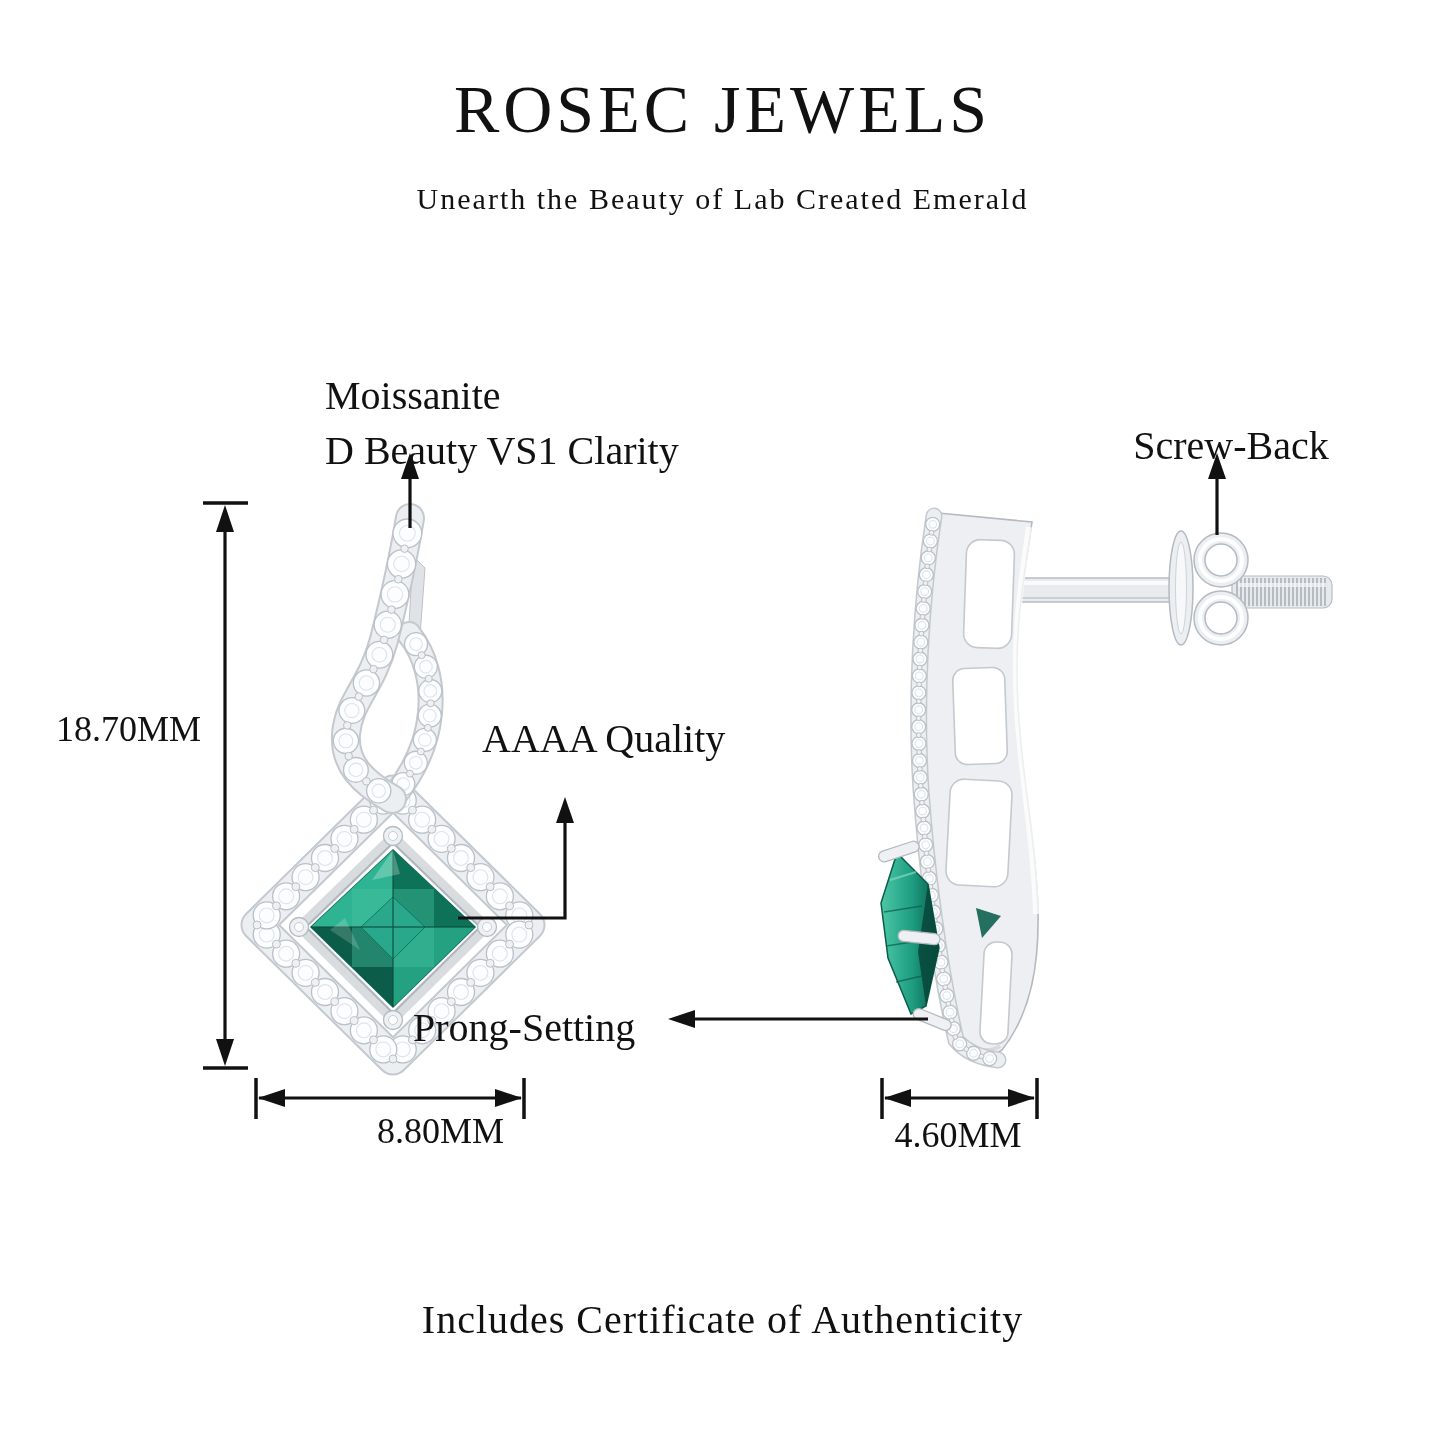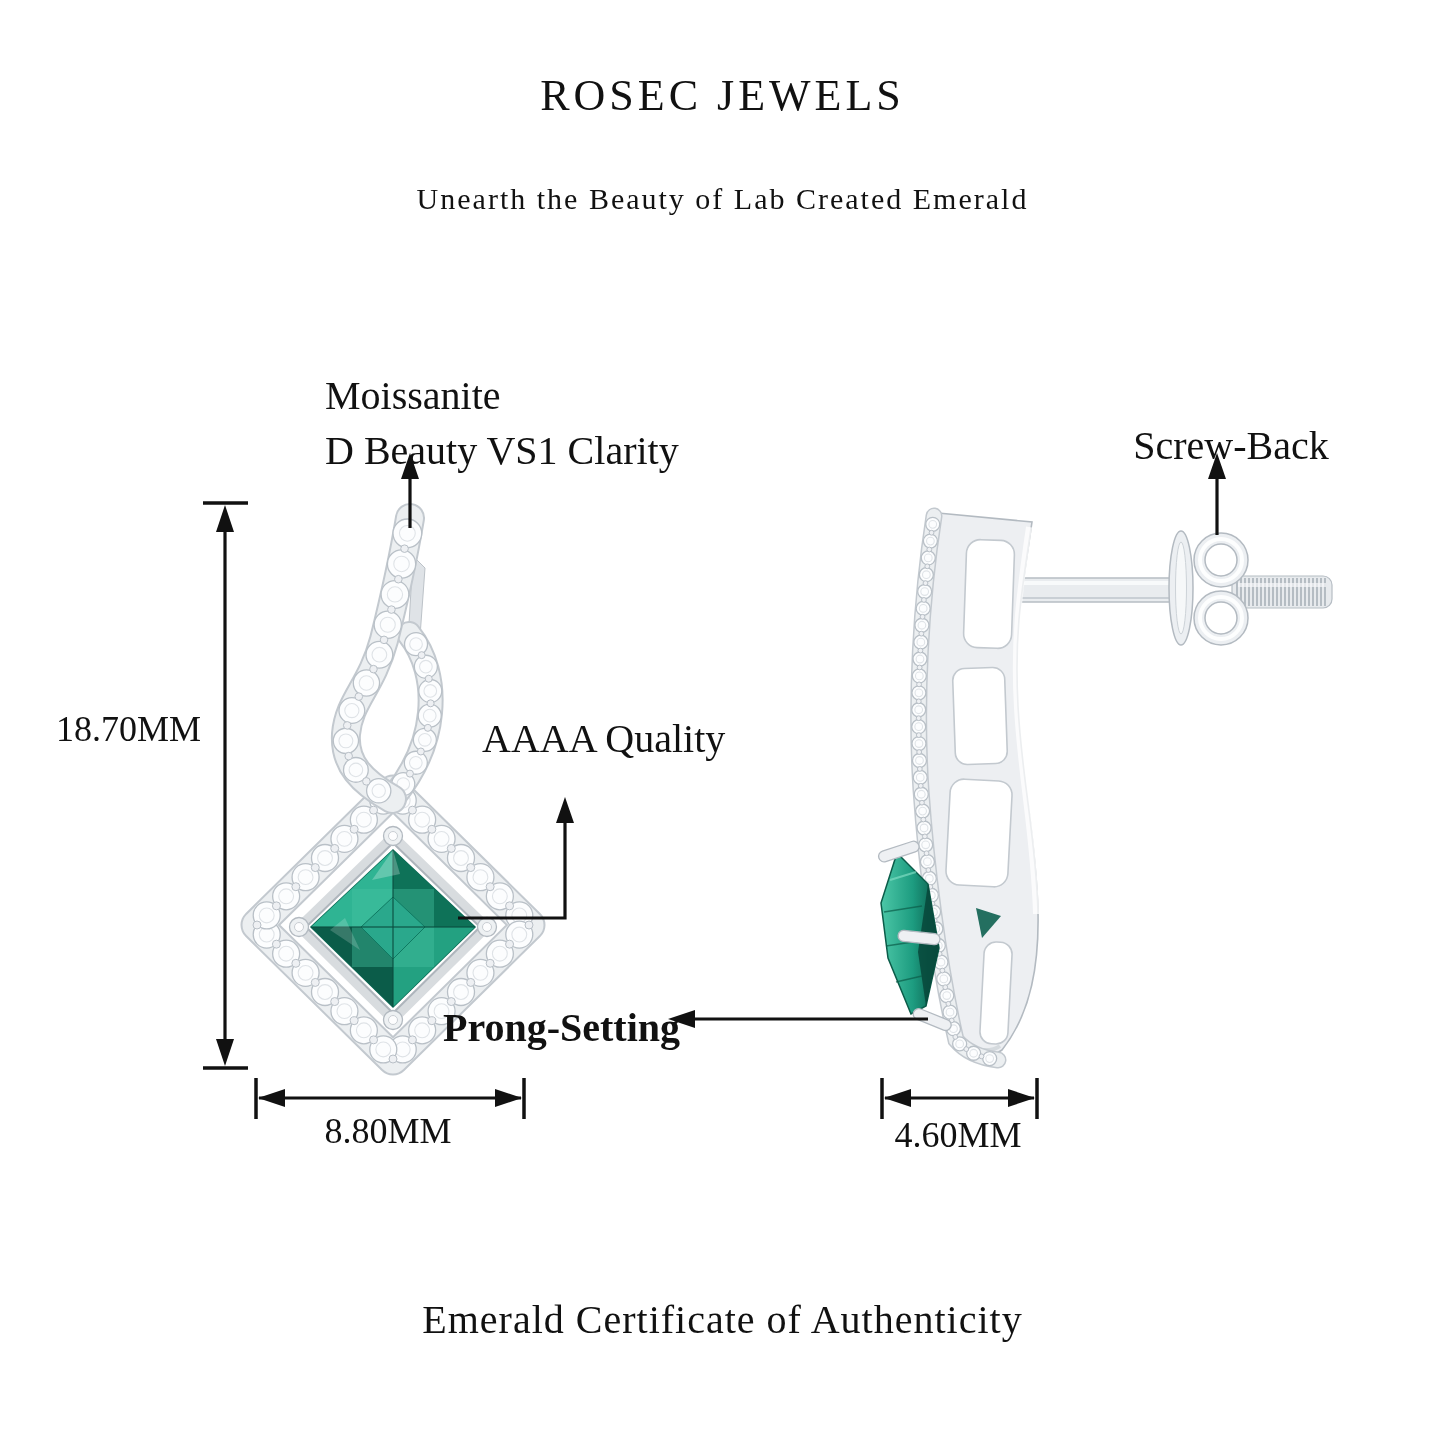--- a/index.html
+++ b/index.html
@@ -1,32 +1,32 @@
 <!DOCTYPE html>
 <html><head>
 <meta charset="utf-8">
 <style>
   html,body{margin:0;padding:0;}
   body{width:1445px;height:1445px;background:#ffffff;overflow:hidden;
        font-family:"Liberation Serif","DejaVu Serif",serif;color:#111;}
   .canvas{position:relative;width:1445px;height:1445px;background:#fff;}
   svg.art{position:absolute;left:0;top:0;}
   .txt{position:absolute;white-space:nowrap;}
-  .brand{top:70px;left:0;width:1445px;text-align:center;font-size:44px;
+  .brand{top:70px;left:0;width:1445px;text-align:center;font-size:68px;
          letter-spacing:4px;font-weight:500;}
   .tagline{top:182px;left:0;width:1445px;text-align:center;font-size:30px;
            letter-spacing:2px;}
   .lbl{font-size:40px;line-height:1.38;}
   .lbl-top-stone{left:325px;top:368px;text-align:left;}
   .lbl-screw{left:1231px;top:418px;transform:translateX(-50%);}
   .lbl-center-stone{left:482px;top:711px;text-align:left;}
-  .lbl-prong{left:443px;top:1000px;width:220px;text-align:center;font-weight:bold;}
+  .lbl-prong{left:413px;top:1000px;width:220px;text-align:center;}
   .dim{font-size:36px;}
   .dim-h{left:56px;top:708px;width:200px;text-align:left;}
-  .dim-w1{left:288px;top:1110px;width:200px;text-align:center;}
+  .dim-w1{left:304px;top:1110px;width:200px;text-align:right;}
   .dim-w2{left:858px;top:1114px;width:200px;text-align:center;}
   .footer-note{top:1296px;left:0;width:1445px;text-align:center;font-size:40px;
                letter-spacing:1px;}
 </style>
 </head>
 <body>
 
 <div class="canvas">
 
   <svg class="art" width="1445" height="1445" viewBox="0 0 1445 1445">
@@ -477,14 +477,14 @@
   <div class="txt lbl lbl-center-stone">
     <div>AAAA Quality</div>
   </div>
 
   <div class="txt lbl lbl-prong">Prong-Setting</div>
 
   <div class="txt dim dim-h">18.70MM</div>
   <div class="txt dim dim-w1">8.80MM</div>
   <div class="txt dim dim-w2">4.60MM</div>
 
-  <div class="txt footer-note">Emerald Certificate of Authenticity</div>
+  <div class="txt footer-note">Includes Certificate of Authenticity</div>
 </div>
 
 </body></html>

